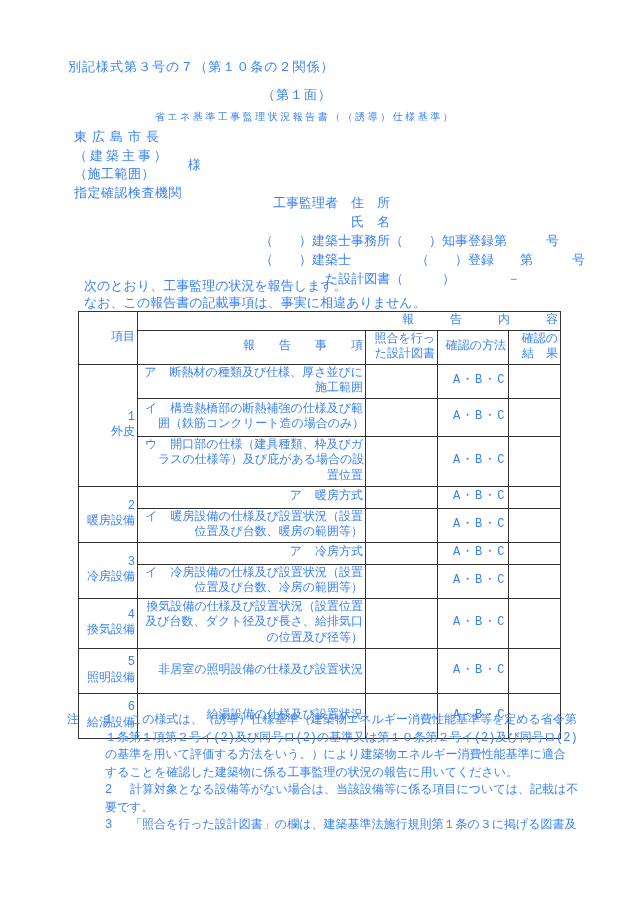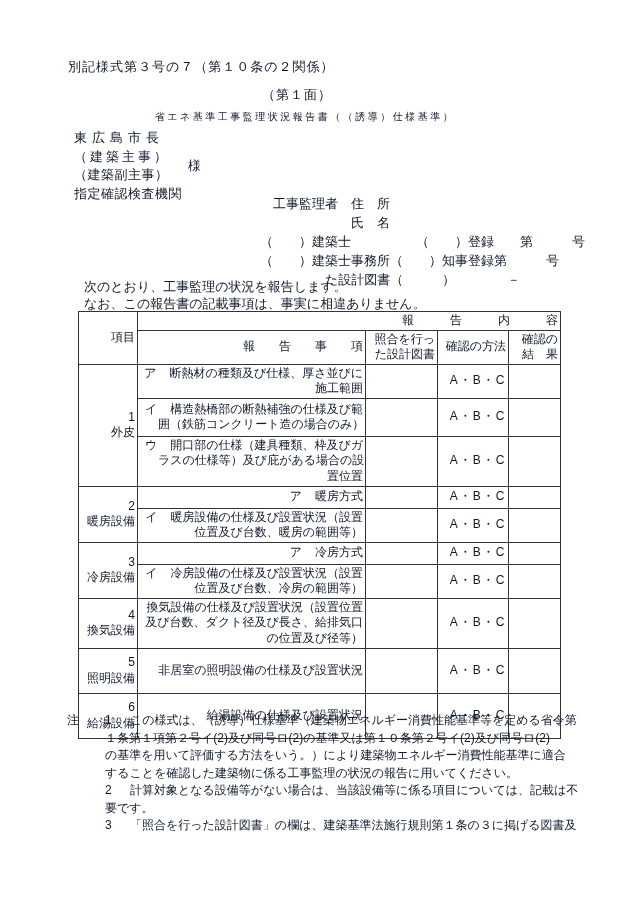--- a/index.html
+++ b/index.html
@@ -1,22 +1,22 @@
 <!DOCTYPE html>
 <html><head>
 <meta charset="utf-8">
 <style>
   html,body { margin:0; padding:0; background:#ffffff; }
   .page {
     position: relative;
     width: 630px;
     height: 903px;
     background: #ffffff;
-    color: #0f172a;
-    font-family: Liberation Sans, sans-serif;
+    color: #3b82f6;
+    font-family: Liberation Mono, monospace;
     font-size: 13px;
     overflow: hidden;
   }
   .form-number { position:absolute; left:68px; top:58px; letter-spacing:1px; }
   .page-label { position:absolute; left:0; top:86px; width:594px; text-align:center; letter-spacing:1px; }
   .doc-title  { position:absolute; left:0; top:110px; width:610px; text-align:center; font-size:10px; letter-spacing:2.5px; }
 
   .addressee { position:absolute; left:74px; top:129px; line-height:18.5px; }
   .addr-l1 { letter-spacing:5px; }
   .addr-l2 { letter-spacing:3px; }
@@ -77,30 +77,30 @@
 
 <div class="page">
 
   <div class="form-number">別記様式第３号の７（第１０条の２関係）</div>
   <div class="page-label">（第１面）</div>
   <div class="doc-title">省エネ基準工事監理状況報告書（（誘導）仕様基準）</div>
 
   <div class="addressee">
     <div class="addr-l1">東広島市長</div>
     <div class="addr-l2">（建築主事）</div>
-    <div class="addr-l3">（建築副主事）</div>
+    <div class="addr-l3">（施工範囲）</div>
     <div class="agency">指定確認検査機関</div>
     <div class="honorific">様</div>
   </div>
 
   <div class="supervisor">
     <div>　工事監理者　住　所</div>
     <div>　　　　　　　氏　名</div>
+    <div>（　　）建築士事務所（　　）知事登録第　　　号</div>
     <div>（　　）建築士　　　　　（　　）登録　　第　　　号</div>
-    <div>（　　）建築士事務所（　　）知事登録第　　　号</div>
     <div>　　　　　た設計図書（　　　）　　　　－</div>
   </div>
 
   <div class="intro">
     <div>次のとおり、工事監理の状況を報告します。</div>
     <div>なお、この報告書の記載事項は、事実に相違ありません。</div>
   </div>
 
   <table class="report">
     <colgroup>

